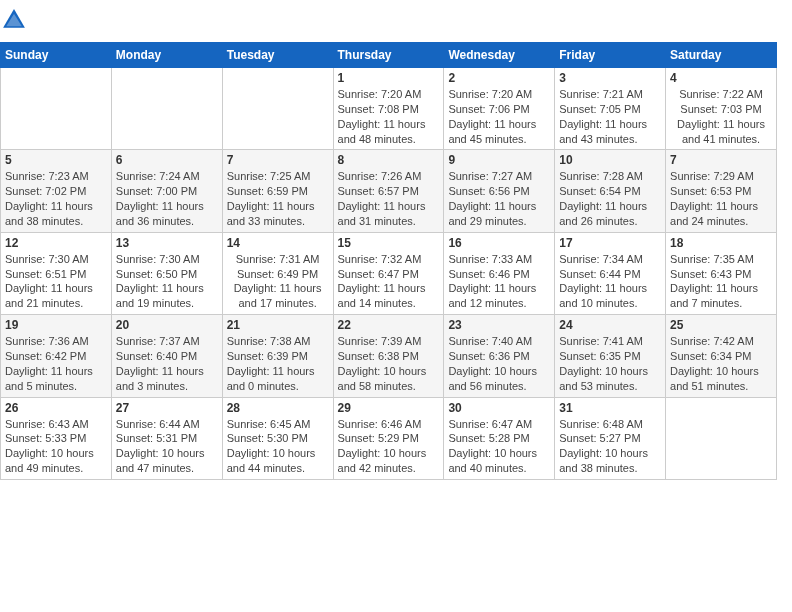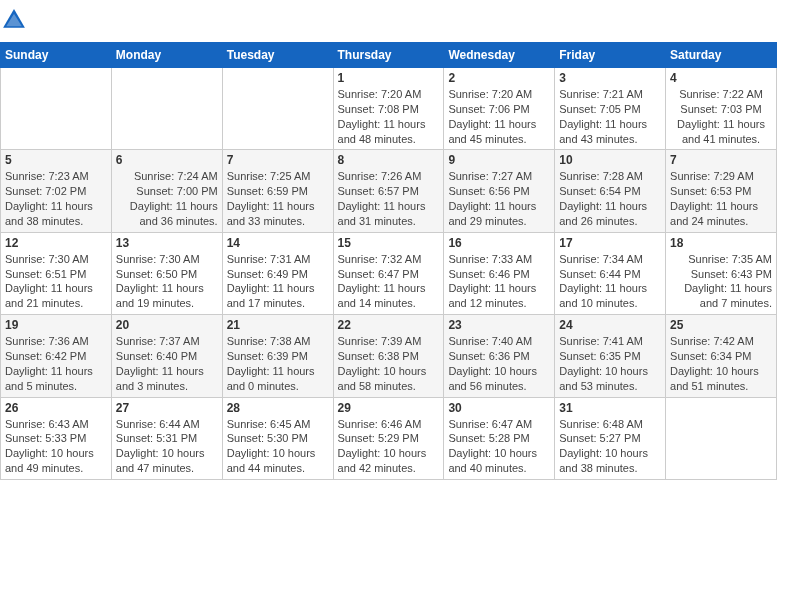--- a/index.html
+++ b/index.html
@@ -171,21 +171,21 @@
         <tr>
           <td>
             <span class="day-num">5</span>
             <div class="day-info" style="white-space: pre-line;">Sunrise: 7:23 AM
 Sunset: 7:02 PM
 Daylight: 11 hours
 and 38 minutes.</div>
           </td>
           <td>
             <span class="day-num">6</span>
-            <div class="day-info" style="white-space: pre-line; text-align: right;">Sunrise: 7:24 AM
+            <div class="day-info" style="white-space: pre-line;">Sunrise: 7:24 AM
 Sunset: 7:00 PM
 Daylight: 11 hours
 and 36 minutes.</div>
           </td>
           <td>
             <span class="day-num">7</span>
             <div class="day-info" style="white-space: pre-line;">Sunrise: 7:25 AM
 Sunset: 6:59 PM
 Daylight: 11 hours
 and 33 minutes.</div>
@@ -229,21 +229,21 @@
           </td>
           <td>
             <span class="day-num">13</span>
             <div class="day-info" style="white-space: pre-line;">Sunrise: 7:30 AM
 Sunset: 6:50 PM
 Daylight: 11 hours
 and 19 minutes.</div>
           </td>
           <td>
             <span class="day-num">14</span>
-            <div class="day-info" style="white-space: pre-line;">Sunrise: 7:31 AM
+            <div class="day-info" style="white-space: pre-line; text-align: center;">Sunrise: 7:31 AM
 Sunset: 6:49 PM
 Daylight: 11 hours
 and 17 minutes.</div>
           </td>
           <td>
             <span class="day-num">15</span>
             <div class="day-info" style="white-space: pre-line;">Sunrise: 7:32 AM
 Sunset: 6:47 PM
 Daylight: 11 hours
 and 14 minutes.</div>
@@ -257,21 +257,21 @@
           </td>
           <td>
             <span class="day-num">17</span>
             <div class="day-info" style="white-space: pre-line;">Sunrise: 7:34 AM
 Sunset: 6:44 PM
 Daylight: 11 hours
 and 10 minutes.</div>
           </td>
           <td>
             <span class="day-num">18</span>
-            <div class="day-info" style="white-space: pre-line; text-align: right;">Sunrise: 7:35 AM
+            <div class="day-info" style="white-space: pre-line;">Sunrise: 7:35 AM
 Sunset: 6:43 PM
 Daylight: 11 hours
 and 7 minutes.</div>
           </td>
         </tr>
         <tr>
           <td>
             <span class="day-num">19</span>
             <div class="day-info" style="white-space: pre-line;">Sunrise: 7:36 AM
 Sunset: 6:42 PM

